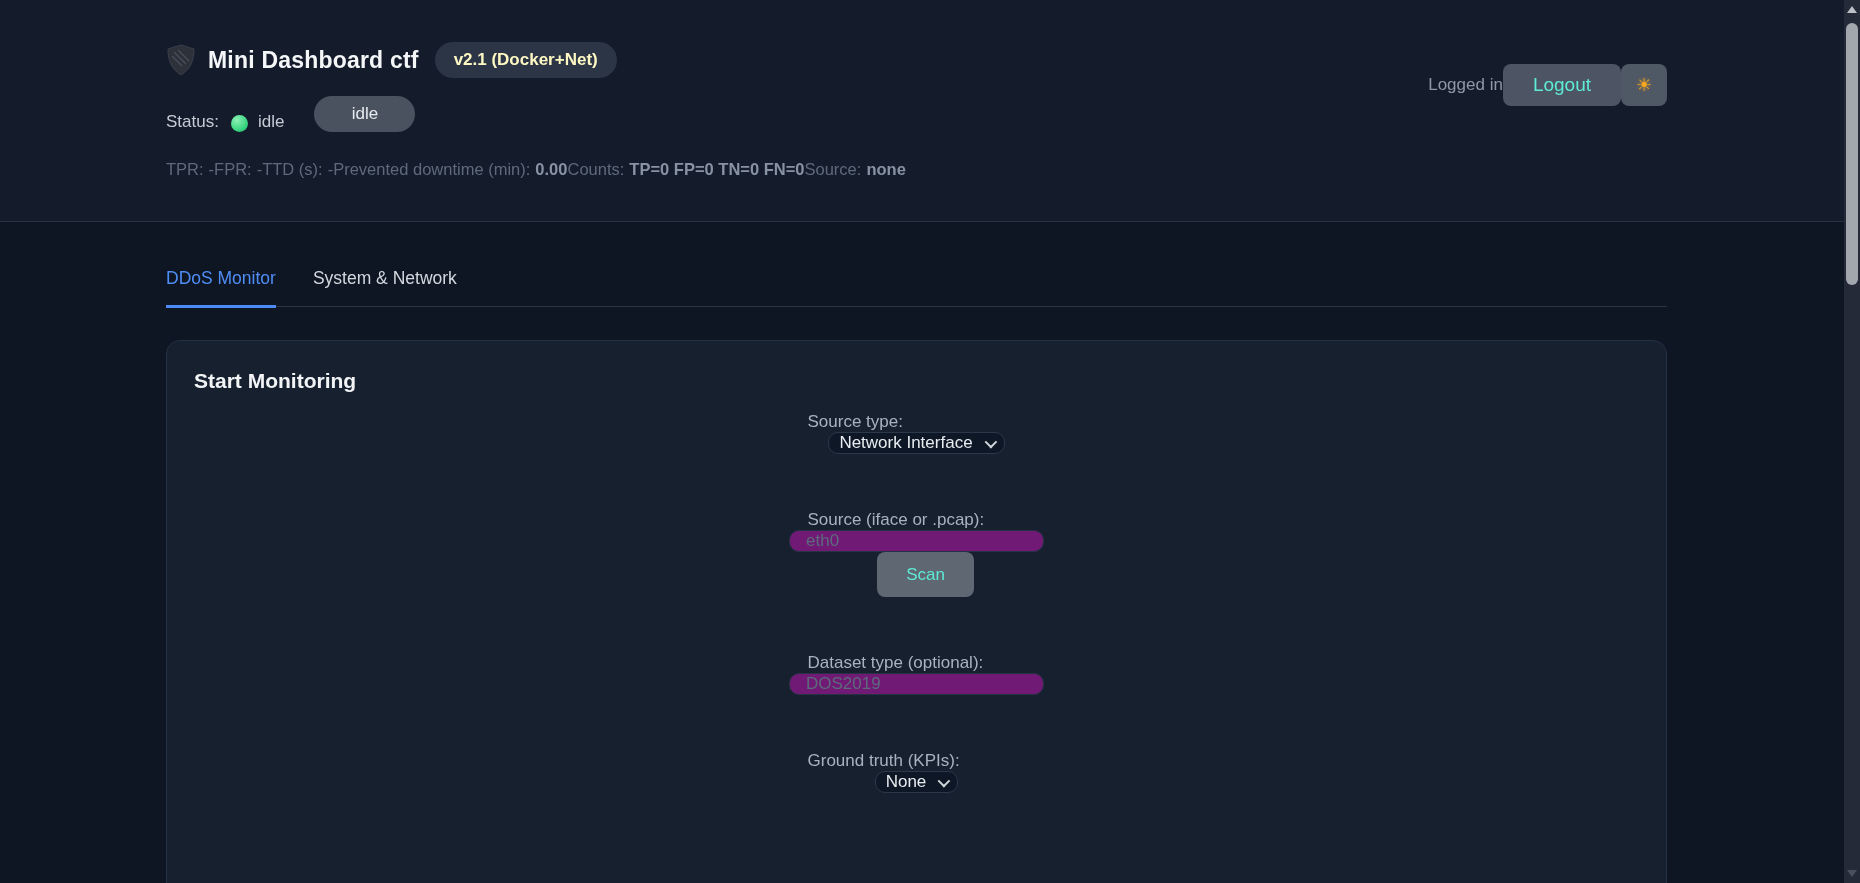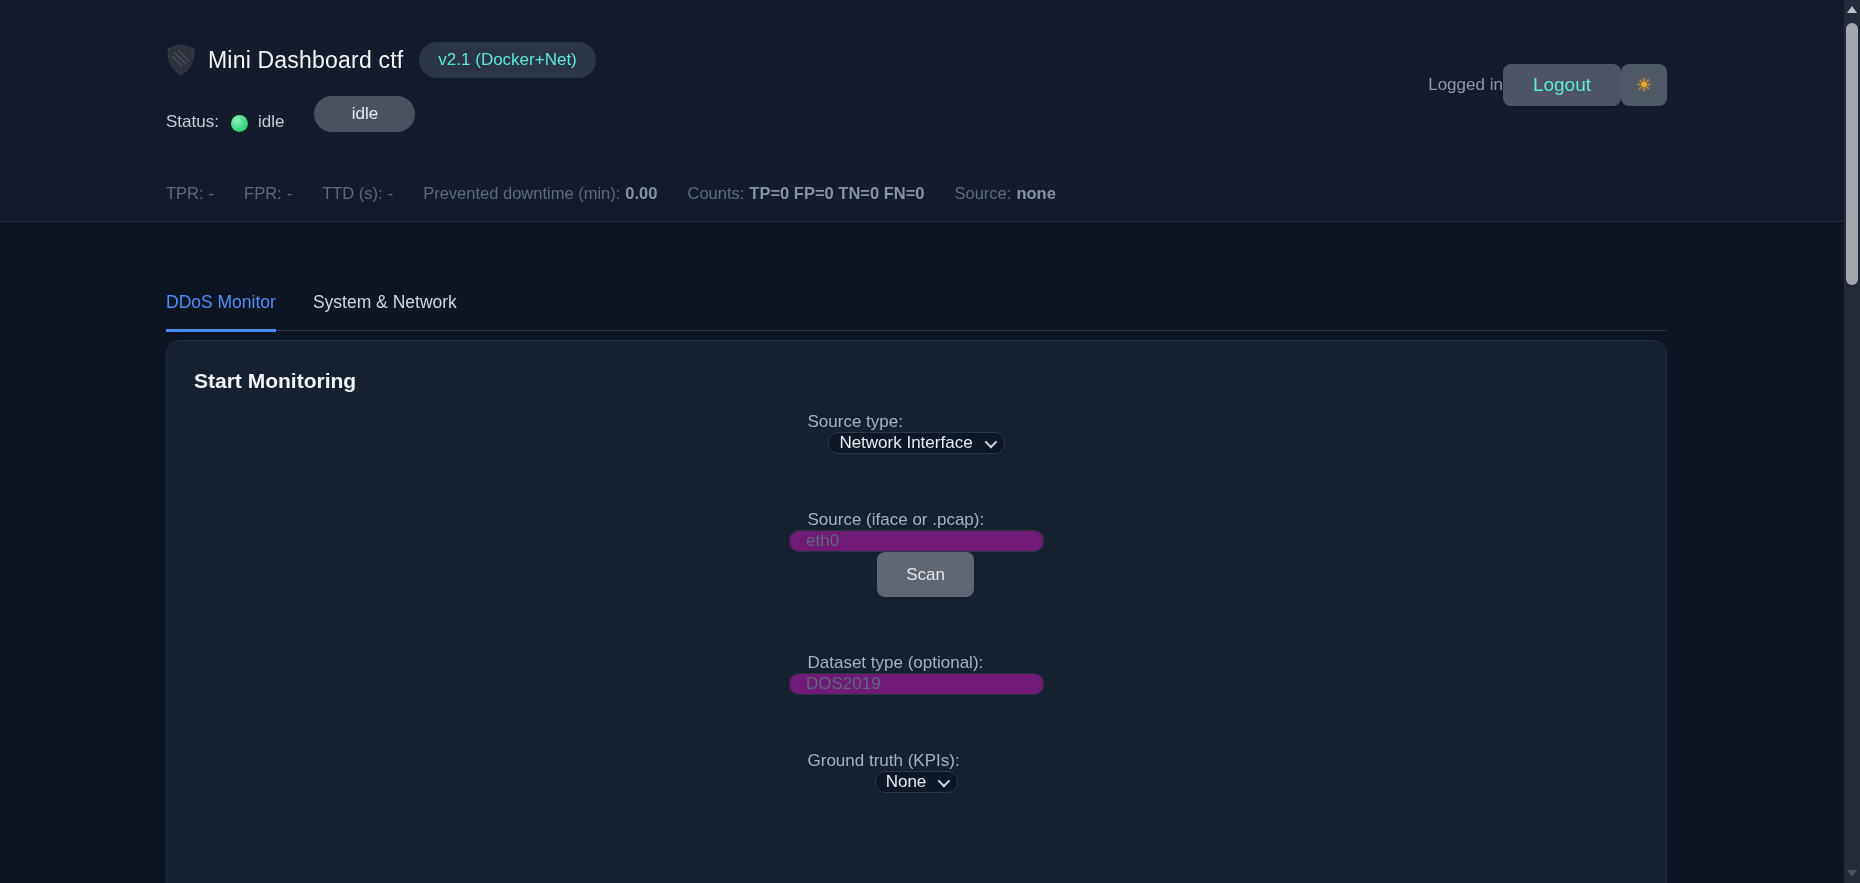--- a/index.html
+++ b/index.html
@@ -16,28 +16,28 @@
     position: absolute; top: 0; left: 0;
     width: 1860px; height: 222px;
     background: #141b2a;
     border-bottom: 1px solid #27313f;
   }
   .brand-row {
     position: absolute; top: 42px; left: 166px;
     display: flex; align-items: center;
   }
   .logo { width: 30px; height: 32px; margin-right: 12px; }
-  .app-title { font-size: 23px; font-weight: normal; color: #f4f6f8; letter-spacing: .2px; }
+  .app-title { font-size: 23px; font-weight: bold; color: #f4f6f8; letter-spacing: .2px; }
   .version-badge {
     margin-left: 16px;
     padding: 8px 19px;
     border-radius: 999px;
     background: #2b3546;
-    color: #5eead4;
-    font-size: 17px; font-weight: normal;
+    color: #fef9c3;
+    font-size: 17px; font-weight: bold;
   }
   .account {
     position: absolute; top: 64px; right: 193px;
     display: flex; align-items: center; 
   }
   .logged-in { color: #8e98a7; font-size: 17px; }
   .logout-btn {
     border: none; cursor: pointer;
     padding: 0 30px; height: 42px;
     border-radius: 8px;
@@ -67,40 +67,39 @@
   .status-badge {
     margin-left: 30px;
     min-width: 101px; height: 36px;
     border-radius: 999px;
     background: #4a5260; color: #e8ebee;
     display: flex; align-items: center; justify-content: center;
     font-size: 17px;
   }
 
   .metrics-row {
-    position: absolute; top: 184px; left: 166px;
-    display: flex; gap: 30px;
+    position: absolute; top: 160px; left: 166px;
+    display: flex; 
     font-size: 16.5px; color: #5e6a7c;
     white-space: nowrap;
   }
   .metric .m-value { margin-left: 5px; }
   .metric.strong .m-value { font-weight: bold; color: #8792a3; }
 
   
   .tabs {
     position: absolute; top: 268px; left: 166px;
     width: 1501px;
     display: flex; gap: 37px;
     border-bottom: 1px solid #2a3443;
   }
   .tab {
     padding-bottom: 16px;
     font-size: 17.5px; color: #d3d8de;
     cursor: pointer;
-    margin-top: 24px;
   }
   .tab.active {
     color: #4f8ef7;
     border-bottom: 3px solid #4c8bf5;
     margin-bottom: -2px;
   }
 
   
   .card {
     position: absolute; top: 340px; left: 166px;
@@ -147,21 +146,21 @@
     border-radius: 10px;
     padding: 0 16px;
     color: #dfe4ea; font-size: 17px;
     font-family: inherit;
     outline: none;
   }
   .text-input::placeholder { color: #5d6a7c; opacity: 1; }
   .scan-btn {
     width: 97px; height: 45px; margin-left: 18px; flex-shrink: 0;
     border: none; border-radius: 8px;
-    background: #5f6773; color: #e5e5e5;
+    background: #5f6773; color: #5eead4;
     font-size: 17px; font-family: inherit;
     cursor: pointer;
   }
 
   
   .scrollbar {
     position: absolute; top: 0; right: 0;
     width: 16px; height: 883px;
     background: #242a37;
   }

